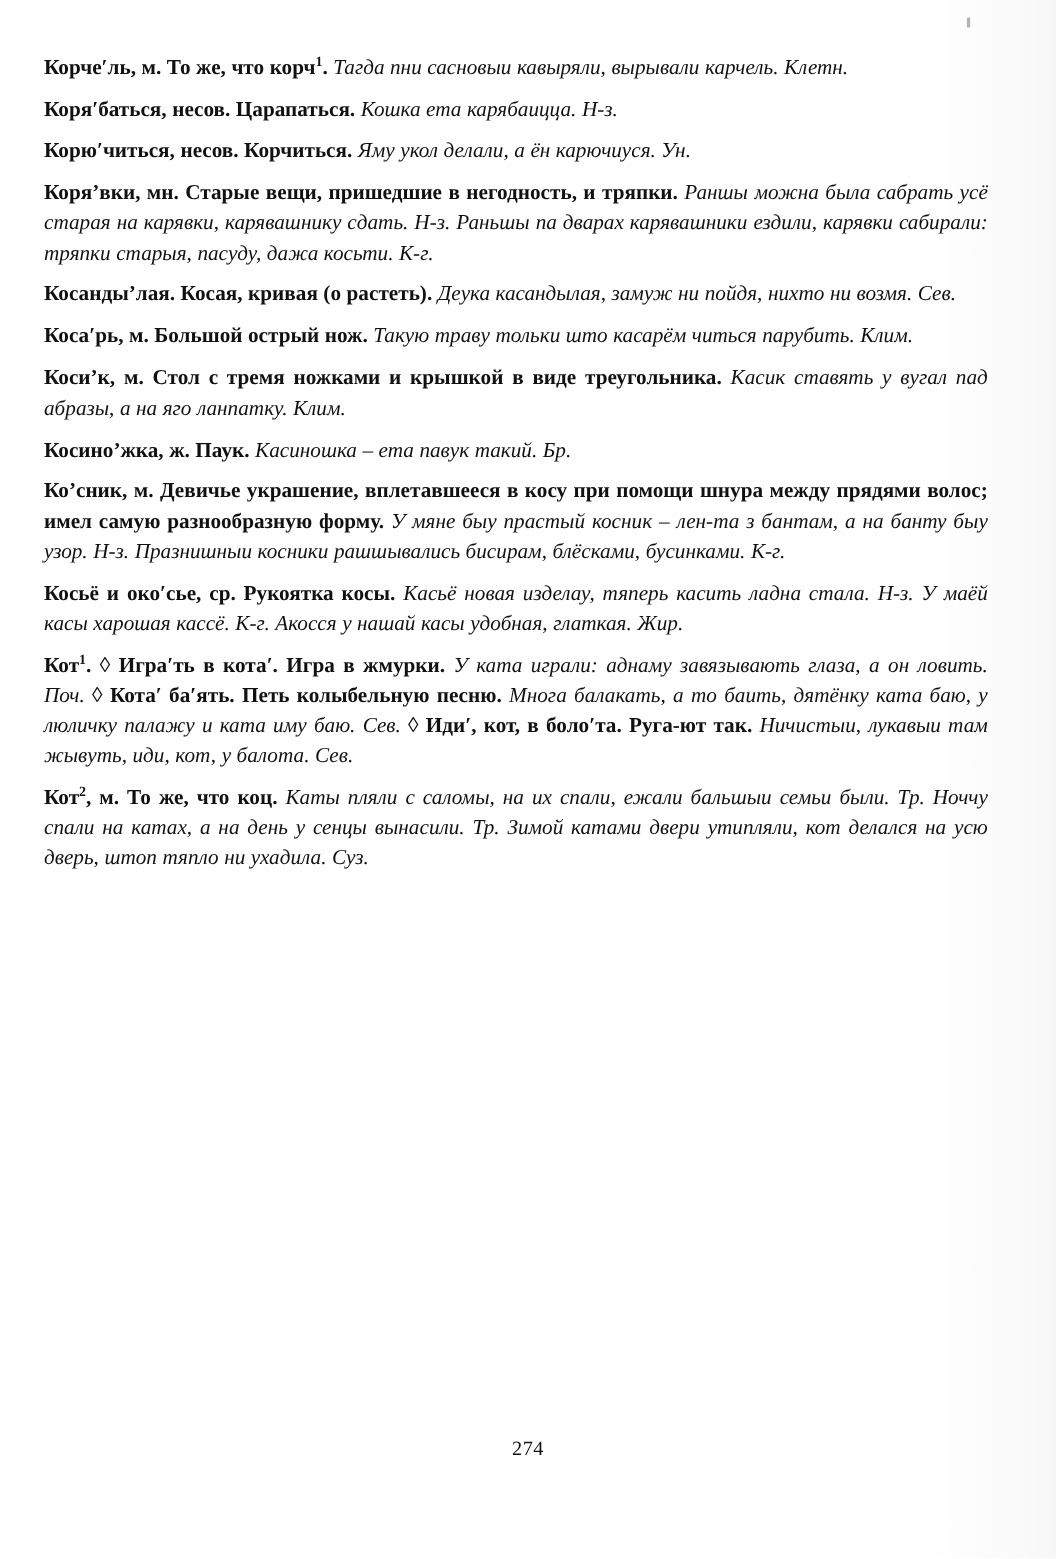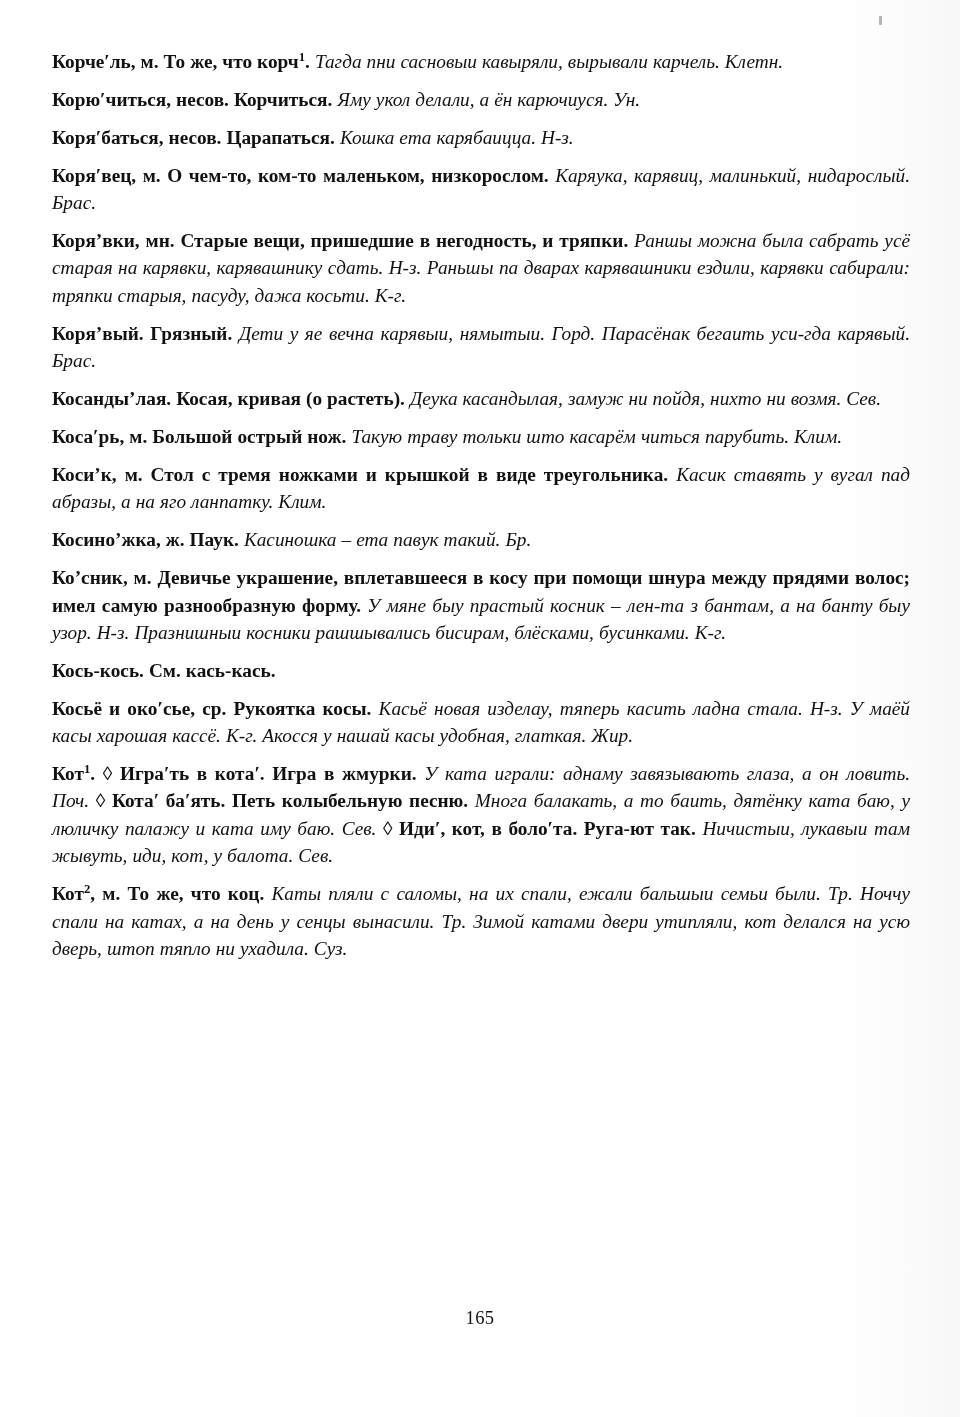--- a/index.html
+++ b/index.html
@@ -37,21 +37,21 @@
     position: absolute;
     top: 0;
     right: 0;
     width: 120px;
     height: 100%;
     background: linear-gradient(to right, rgba(0,0,0,0) 0%, rgba(120,120,130,0.035) 70%, rgba(120,120,130,0.06) 100%);
     pointer-events: none;
   }
   .column {
     position: absolute;
-    left: 52px;
+    left: 40px;
     top: 48px;
     width: 858px;
   }
   .entry {
     font-size: 19.3px;
     line-height: 27.4px;
     text-align: justify;
     text-justify: inter-word;
     margin: 0 0 10.5px 0;
     hyphens: manual;
@@ -87,47 +87,44 @@
 
   <div class="scan-shade"></div>
   <div class="scan-speck"></div>
 
   <div class="column">
 
     <p class="entry"><b class="hw">Корче′ль, м. То же, что корч</b><span class="sup">1</span><b class="hw">.</b> <i class="ex">Тагда пни сасновыи кавыряли, вырывали карчель. Клетн.</i></p>
 
 
 
+    <p class="entry"><b class="hw">Коря′баться, несов. Царапаться.</b> <i class="ex">Кошка ета карябаицца. Н-з.</i></p>
+
     <p class="entry"><b class="hw">Корю′читься, несов. Корчиться.</b> <i class="ex">Яму укол делали, а ён карючиуся. Ун.</i></p>
 
-    <p class="entry"><b class="hw">Коря′баться, несов. Царапаться.</b> <i class="ex">Кошка ета карябаицца. Н-з.</i></p>
-
-    <p class="entry"><b class="hw">Коря′вец, м. О чем-то, ком-то маленьком, низкорослом.</b> <i class="ex">Каряука, карявиц, малинький, нидарослый. Брас.</i></p>
 
 
     <p class="entry"><b class="hw">Коря’вки, мн. Старые вещи, пришедшие в негодность, и тряпки.</b> <i class="ex">Раншы можна была сабрать усё старая на карявки, карявашнику сдать. Н-з. Раньшы па дварах карявашники ездили, карявки сабирали: тряпки старыя, пасуду, дажа косьти. К-г.</i></p>
 
 
-    <p class="entry"><b class="hw">Коря’вый. Грязный.</b> <i class="ex">Дети у яе вечна карявыи, нямытыи. Горд. Парасёнак бегаить уси-гда карявый. Брас.</i></p>
 
     <p class="entry"><b class="hw">Косанды’лая. Косая, кривая (о растеть).</b> <i class="ex">Деука касандылая, замуж ни пойдя, нихто ни возмя. Сев.</i></p>
 
     <p class="entry"><b class="hw">Коса′рь, м. Большой острый нож.</b> <i class="ex">Такую траву тольки што касарём читься парубить. Клим.</i></p>
 
     <p class="entry"><b class="hw">Коси’к, м. Стол с тремя ножками и крышкой в виде треугольника.</b> <i class="ex">Касик ставять у вугал пад абразы, а на яго ланпатку. Клим.</i></p>
 
     <p class="entry"><b class="hw">Косино’жка, ж. Паук.</b> <i class="ex">Касиношка – ета павук такий. Бр.</i></p>
 
     <p class="entry"><b class="hw">Ко’сник, м. Девичье украшение, вплетавшееся в косу при помощи шнура между прядями волос; имел самую разнообразную форму.</b> <i class="ex">У мяне быу прастый косник – лен-та з бантам, а на банту быу узор. Н-з. Празнишныи косники рашшывались бисирам, блёсками, бусинками. К-г.</i></p>
 
-    <p class="entry"><b class="hw">Кось-кось. См. кась-кась.</b></p>
 
     <p class="entry"><b class="hw">Косьё и око′сье, ср. Рукоятка косы.</b> <i class="ex">Касьё новая изделау, тяперь касить ладна стала. Н-з. У маёй касы харошая кассё. К-г. Акосся у нашай касы удобная, глаткая. Жир.</i></p>
 
     <p class="entry"><b class="hw">Кот</b><span class="sup">1</span><b class="hw">. ◊ Игра′ть в кота′. Игра в жмурки.</b> <i class="ex">У ката играли: аднаму завязывають глаза, а он ловить. Поч.</i> <b class="hw">◊ Кота′ ба′ять. Петь колыбельную песню.</b> <i class="ex">Многа балакать, а то баить, дятёнку ката баю, у люличку палажу и ката иму баю. Сев.</i> <b class="hw">◊ Иди′, кот, в боло′та. Руга-ют так.</b> <i class="ex">Ничистыи, лукавыи там жывуть, иди, кот, у балота. Сев.</i></p>
 
     <p class="entry"><b class="hw">Кот</b><span class="sup">2</span><b class="hw">, м. То же, что коц.</b> <i class="ex">Каты пляли  с саломы, на их спали, ежали бальшыи семьи были. Тр. Ноччу спали на катах, а на день у сенцы вынасили. Тр. Зимой катами двери утипляли, кот делался на усю дверь, штоп тяпло ни ухадила. Суз.</i></p>
 
   </div>
 
-  <div class="folio">165</div>
+  <div class="folio">274</div>
 
 </div>
 
 </body></html>

